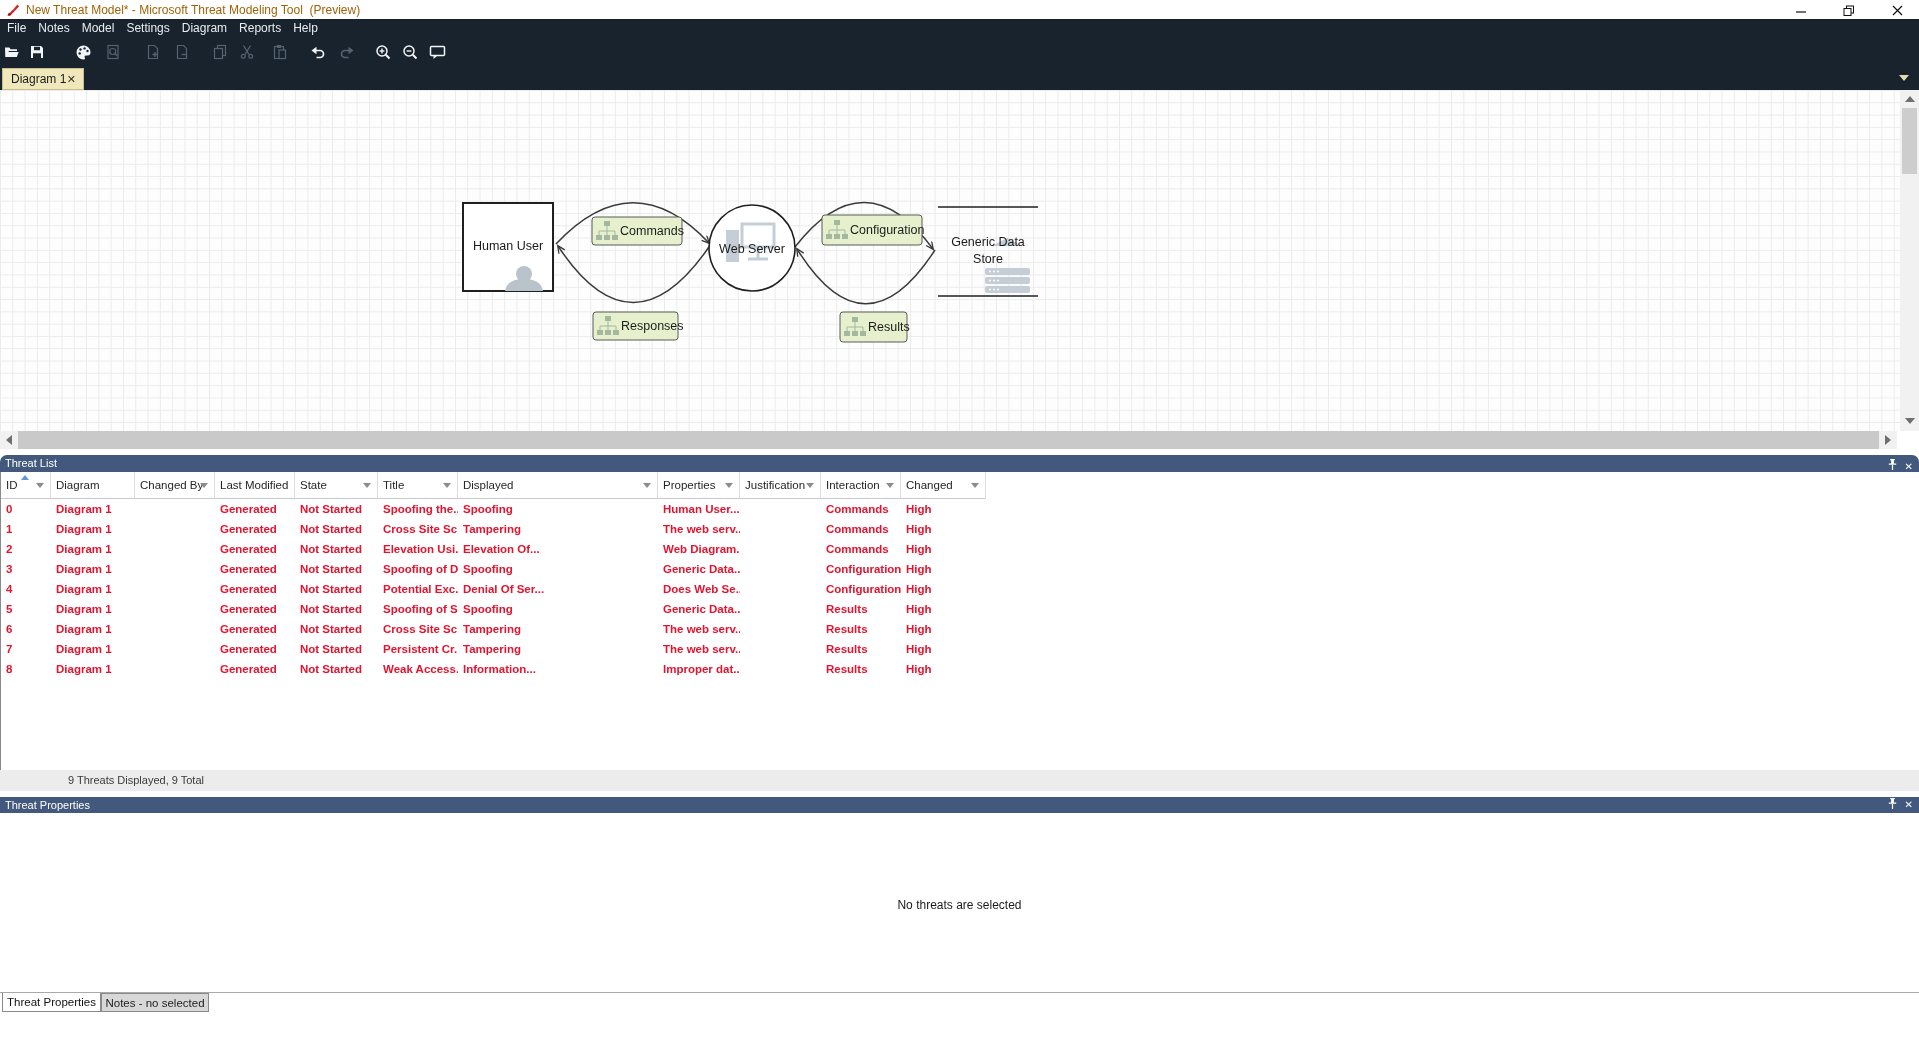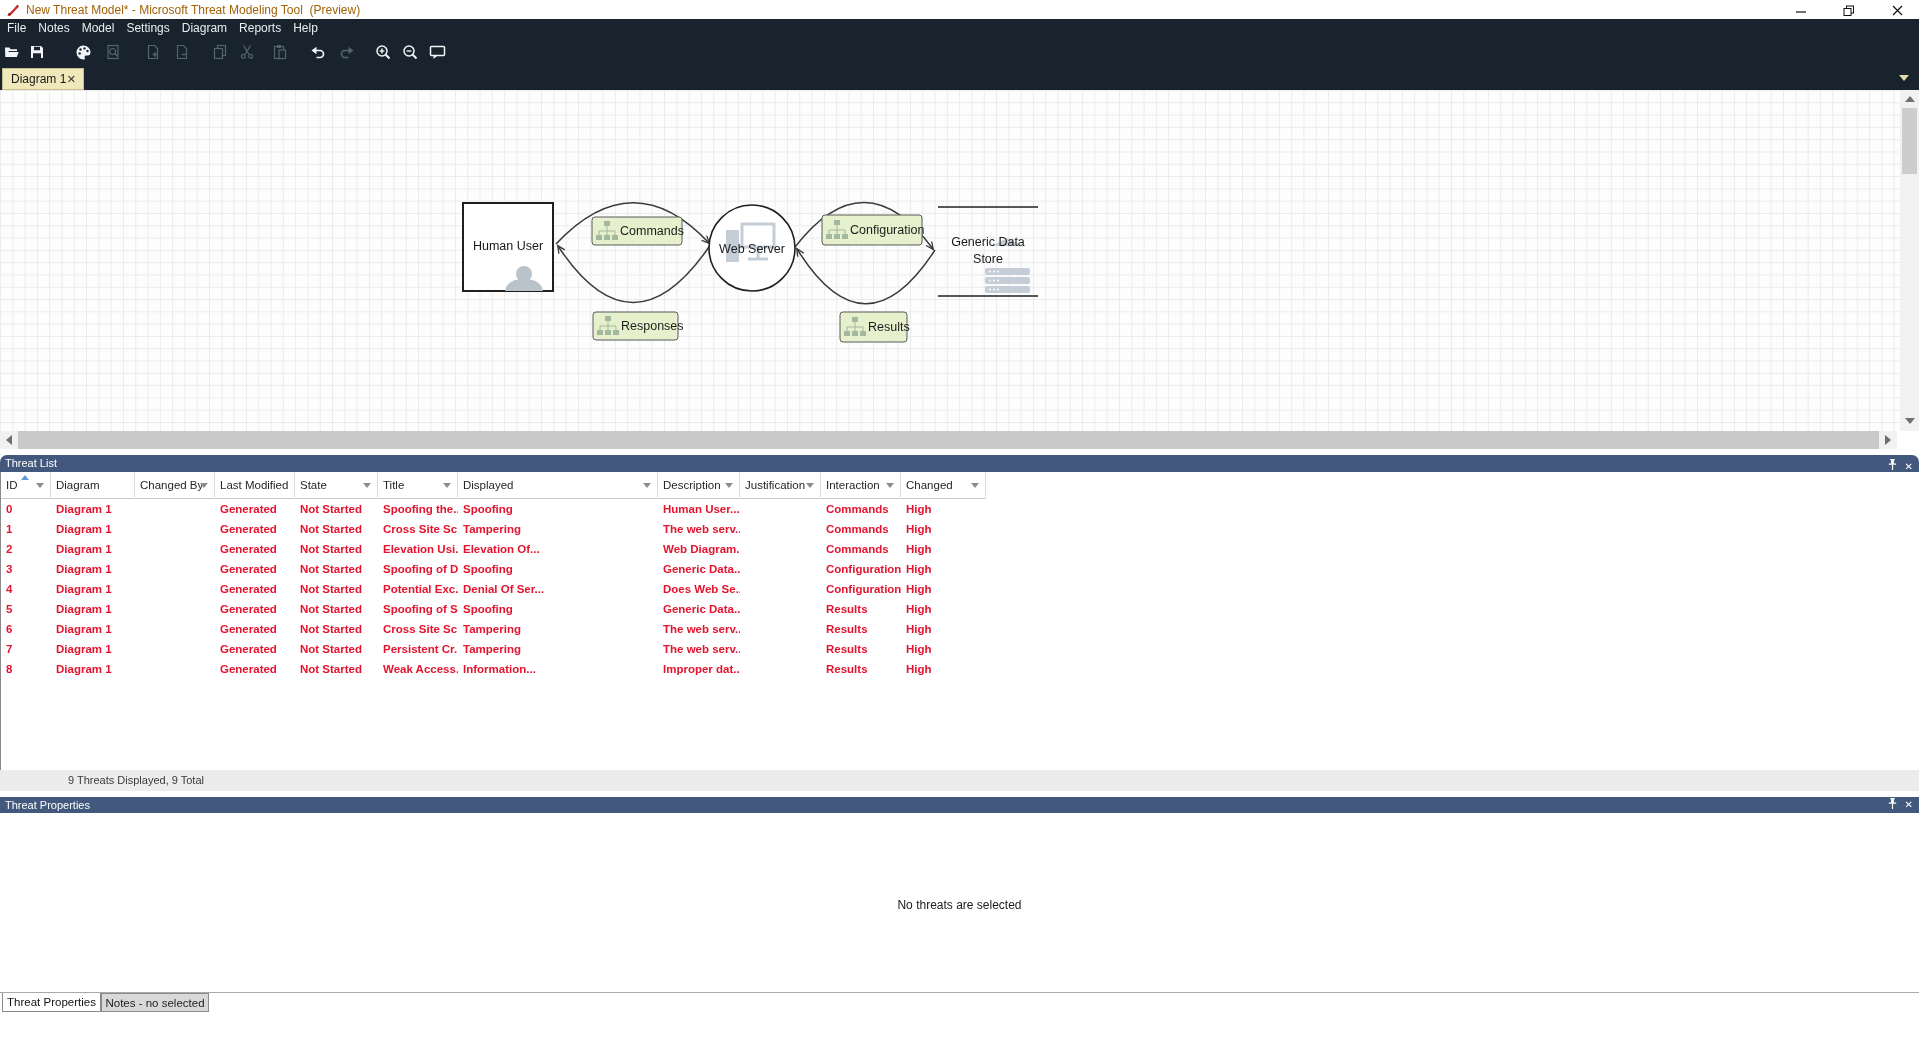--- a/index.html
+++ b/index.html
@@ -363,21 +363,21 @@
 
 <div id="tl-grid" class="abs">
   <div id="tl-header">
       <div class="th" style="width: 50px;"><span>ID</span><span class="sort"></span><span class="filter"></span></div>
       <div class="th" style="width: 84px;"><span>Diagram</span></div>
       <div class="th" style="width: 80px;"><span>Changed By</span><span class="filter"></span></div>
       <div class="th" style="width: 80px;"><span>Last Modified</span></div>
       <div class="th" style="width: 83px;"><span>State</span><span class="filter"></span></div>
       <div class="th" style="width: 80px;"><span>Title</span><span class="filter"></span></div>
       <div class="th" style="width: 200px;"><span>Displayed</span><span class="filter"></span></div>
-      <div class="th" style="width: 82px;"><span>Description</span><span class="filter"></span></div>
+      <div class="th" style="width: 82px;"><span>Properties</span><span class="filter"></span></div>
       <div class="th" style="width: 81px;"><span>Justification</span><span class="filter"></span></div>
       <div class="th" style="width: 80px;"><span>Interaction</span><span class="filter"></span></div>
       <div class="th" style="width: 85px;"><span>Changed</span><span class="filter"></span></div>
     </div>
   <div id="tl-rows">
       <div class="tl-row">
         <div class="td" style="width: 50px;">0</div>
         <div class="td" style="width: 84px;">Diagram 1</div>
         <div class="td" style="width: 80px;"></div>
         <div class="td" style="width: 80px;">Generated</div>

